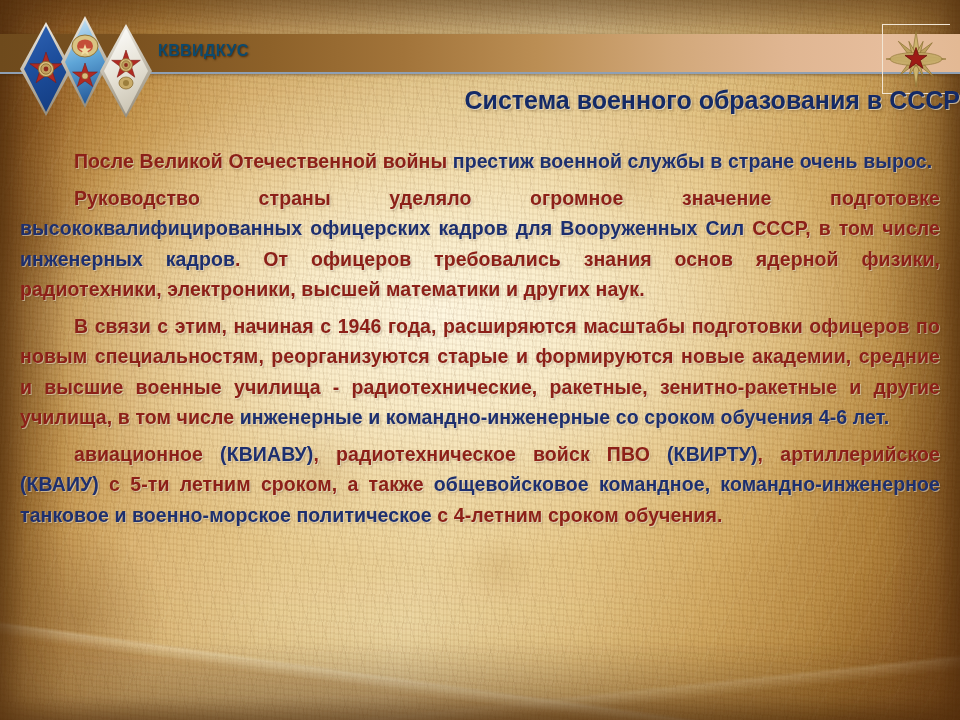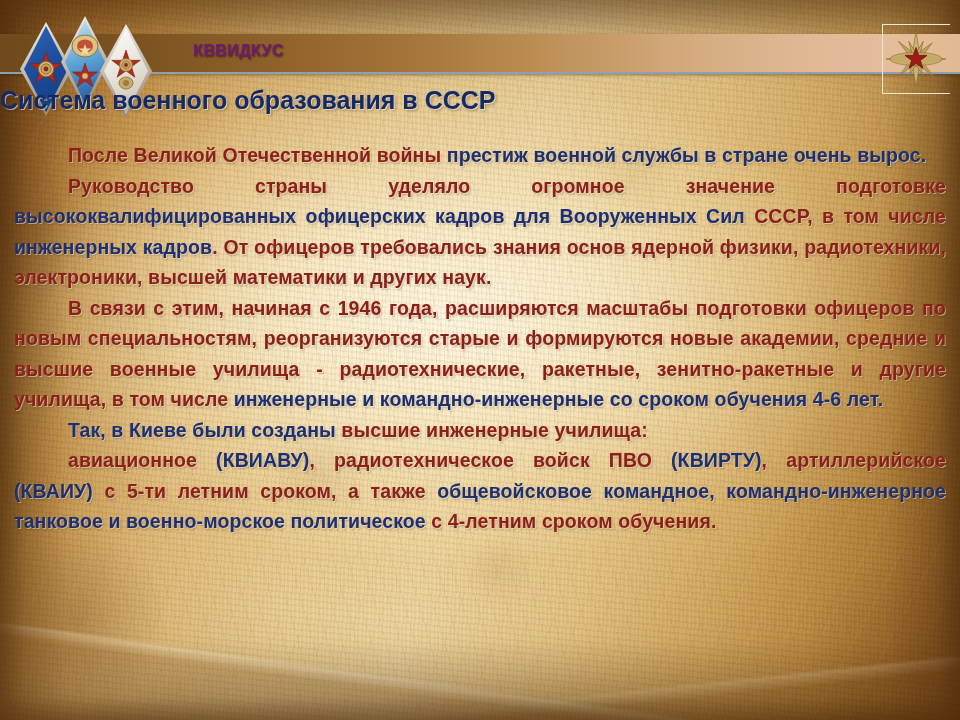--- a/index.html
+++ b/index.html
@@ -115,25 +115,24 @@
       #e0b692 82%, #e6bd9c 92%, #e3b994 100%);
     border-bottom: 2px solid #8fa0b4;
     box-shadow: 0 1px 3px rgba(50,26,6,0.45);
   }
   #header-band-label {
     position: absolute;
     left: 158px;
     top: 42px;
     font-size: 16px;
     font-weight: bold;
-    color: #701a75;
+    color: #0c4a6e;
     letter-spacing: 0.4px;
     text-shadow: 1px 1px 2px rgba(50,24,4,0.75);
     white-space: nowrap;
-    margin-left: 35px;
   }
 
   
   #badge-cluster {
     position: absolute;
     left: 14px;
     top: 14px;
     width: 142px;
     height: 108px;
   }
@@ -179,41 +178,41 @@
     border-right: none;
     box-sizing: border-box;
   }
 
   
   #slide-title {
     position: absolute;
     left: 0;
     top: 86px;
     width: 960px;
-    text-align: left;
+    text-align: right;
     font-size: 25px;
     font-weight: bold;
     color: #142a66;
     text-shadow: 1px 1px 0 rgba(255,248,226,0.60), 2px 2px 3px rgba(60,34,10,0.32);
     white-space: nowrap;
   }
 
   
   #body-text {
     position: absolute;
     left: 14px;
     top: 140px;
     width: 932px;
     font-size: 19.5px;
     font-weight: bold;
     line-height: 30.5px;
     letter-spacing: 0.1px;
   }
   .para {
-    margin: 0;
+    margin: 6px;
     text-indent: 54px;
     text-align: justify;
     text-shadow: 1px 1px 0 rgba(255,250,232,0.48), 1.5px 1.5px 2px rgba(64,36,12,0.26);
   }
   .para.last-line-natural { text-align-last: left; }
   .r { color: #8c2018; }
   .b { color: #1d2f6e; }
 </style>
 </head>
 <body>
@@ -306,17 +305,16 @@
       </g>
     </svg>
   </div>
 
   <div id="slide-title">Система военного образования в СССР</div>
 
   <div id="body-text">
     <p class="para"><span class="r">После Великой Отечественной войны </span><span class="b">престиж военной службы в стране очень вырос.</span></p>
     <p class="para"><span class="r">Руководство страны уделяло огромное значение подготовке </span><span class="b">высококвалифицированных офицерских кадров для Вооруженных Сил </span><span class="r">СССР, в том числе </span><span class="b">инженерных кадров</span><span class="r">. От офицеров требовались знания основ ядерной физики, радиотехники, электроники, высшей математики и других наук.</span></p>
     <p class="para"><span class="r">В связи с этим, начиная с 1946 года, расширяются масштабы подготовки офицеров по новым специальностям, реорганизуются старые и формируются новые академии, средние и высшие военные училища - радиотехнические, ракетные, зенитно-ракетные и другие училища, в том числе </span><span class="b">инженерные и командно-инженерные со сроком обучения 4-6 лет.</span></p>
-    <p class="para last-line-natural"><span class="b">Так, в Киеве были созданы </span><span class="r">высшие инженерные училища:</span></p>
     <p class="para"><span class="r">авиационное </span><span class="b">(КВИАВУ)</span><span class="r">, радиотехническое войск ПВО </span><span class="b">(КВИРТУ)</span><span class="r">, артиллерийское </span><span class="b">(КВАИУ)</span><span class="r"> с 5-ти летним сроком, а также </span><span class="b">общевойсковое командное, командно-инженерное танковое и военно-морское политическое </span><span class="r">с 4-летним сроком обучения.</span></p>
   </div>
 
 </div>
 
 </body></html>

